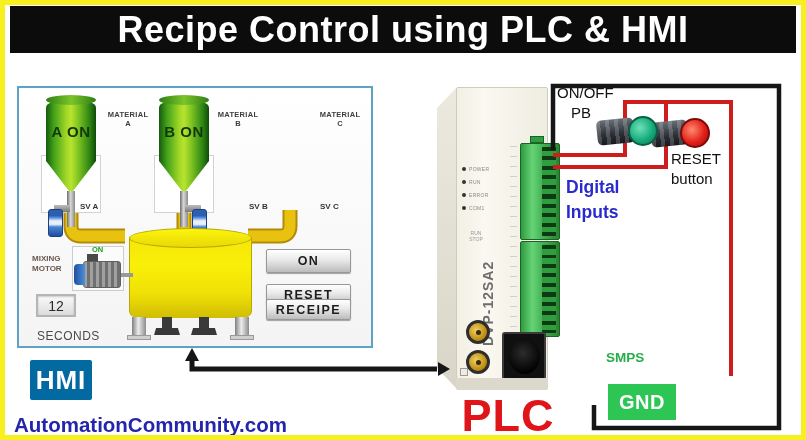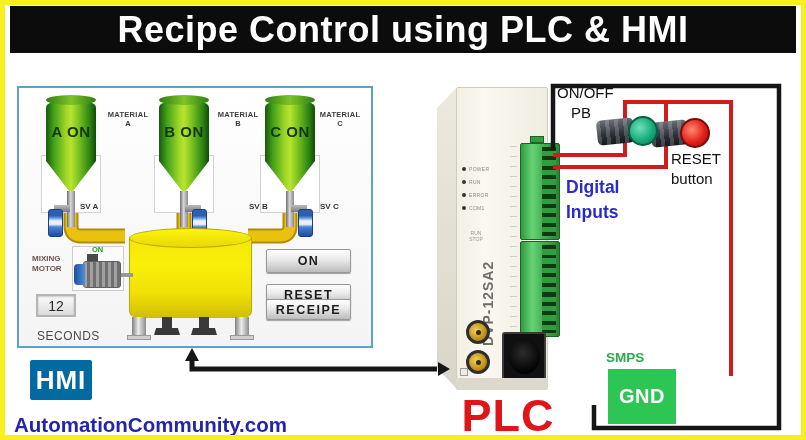--- a/index.html
+++ b/index.html
@@ -120,21 +120,21 @@
   .pb-body::after { content:""; position:absolute; inset:0;
     background:repeating-linear-gradient(90deg,rgba(255,255,255,.18) 0 4px,transparent 4px 9px); }
   .pb-cap { position:absolute; width:30px; height:30px; border-radius:50%; z-index:7; }
   #pb-green-cap { left:628px; top:116px; border:2px solid #0a5f44;
     background:radial-gradient(circle at 38% 38%, #6fe0b8, #18ac7c 55%, #0c7c58 90%); }
   #pb-red-cap { left:680px; top:118px; border:2px solid #7d0a08;
     background:radial-gradient(circle at 38% 38%, #ff8a70, #e42119 55%, #a80f0c 90%); }
   .field-label { position:absolute; font-weight:normal; color:#111; font-size:15px; z-index:8; }
   .blue-label { position:absolute; font-weight:bold; color:#2a2acc; font-size:17.5px; z-index:8; }
   #smps-label { position:absolute; left:606px; top:350px; font-weight:bold; color:#27ae4a; font-size:13.5px; z-index:8; }
-  .smps-block { position:absolute; top:369px; height:55px; display:flex; align-items:center; justify-content:center; z-index:6; }
+  .smps-block { position:absolute; top:384px; height:36px; display:flex; align-items:center; justify-content:center; z-index:6; }
   .smps-block span { color:#fff; font-weight:bold; font-size:20px; letter-spacing:0.5px; }
   #gnd-block { left:608px; width:68px; background:#2dc654; }
   #vdc-block { left:676px; width:85px; background:#e7161b; }
 </style>
 </head>
 <body>
 
 <div id="canvas">
   <div id="frame"></div>
 
@@ -169,30 +169,20 @@
       <div class="stub"></div>
       <div class="tee"></div>
       <div class="sol-valve"></div>
     </div>
     <div class="material-label" style="left:196px;">
       <span>MATERIAL</span><br>
       <span>B</span>
     </div>
     <div class="sv-label" style="left:198px;padding-left:32px;">SV B</div>
 
-    <div class="hopper v-right" style="left:246px;">
-      <div class="cone-box"></div>
-      <div class="top-ellipse"></div>
-      <div class="body"></div>
-      <div class="status">C ON</div>
-      <div class="cone"></div>
-      <div class="stub"></div>
-      <div class="tee"></div>
-      <div class="sol-valve"></div>
-    </div>
     <div class="material-label" style="left:298px;">
       <span>MATERIAL</span><br>
       <span>C</span>
     </div>
     <div class="sv-label" style="left:301px;">SV C</div>
 
     <svg id="pipes-svg" width="356" height="262" viewBox="0 0 356 262">
       <path d="M52 122 V138 Q52 148 62 148 H106" fill="none" stroke="#b08a08" stroke-width="15"></path>
       <path d="M52 122 V138 Q52 148 62 148 H106" fill="none" stroke="#e9c20f" stroke-width="11"></path>
       <path d="M165 122 V154" fill="none" stroke="#b08a08" stroke-width="15"></path>

